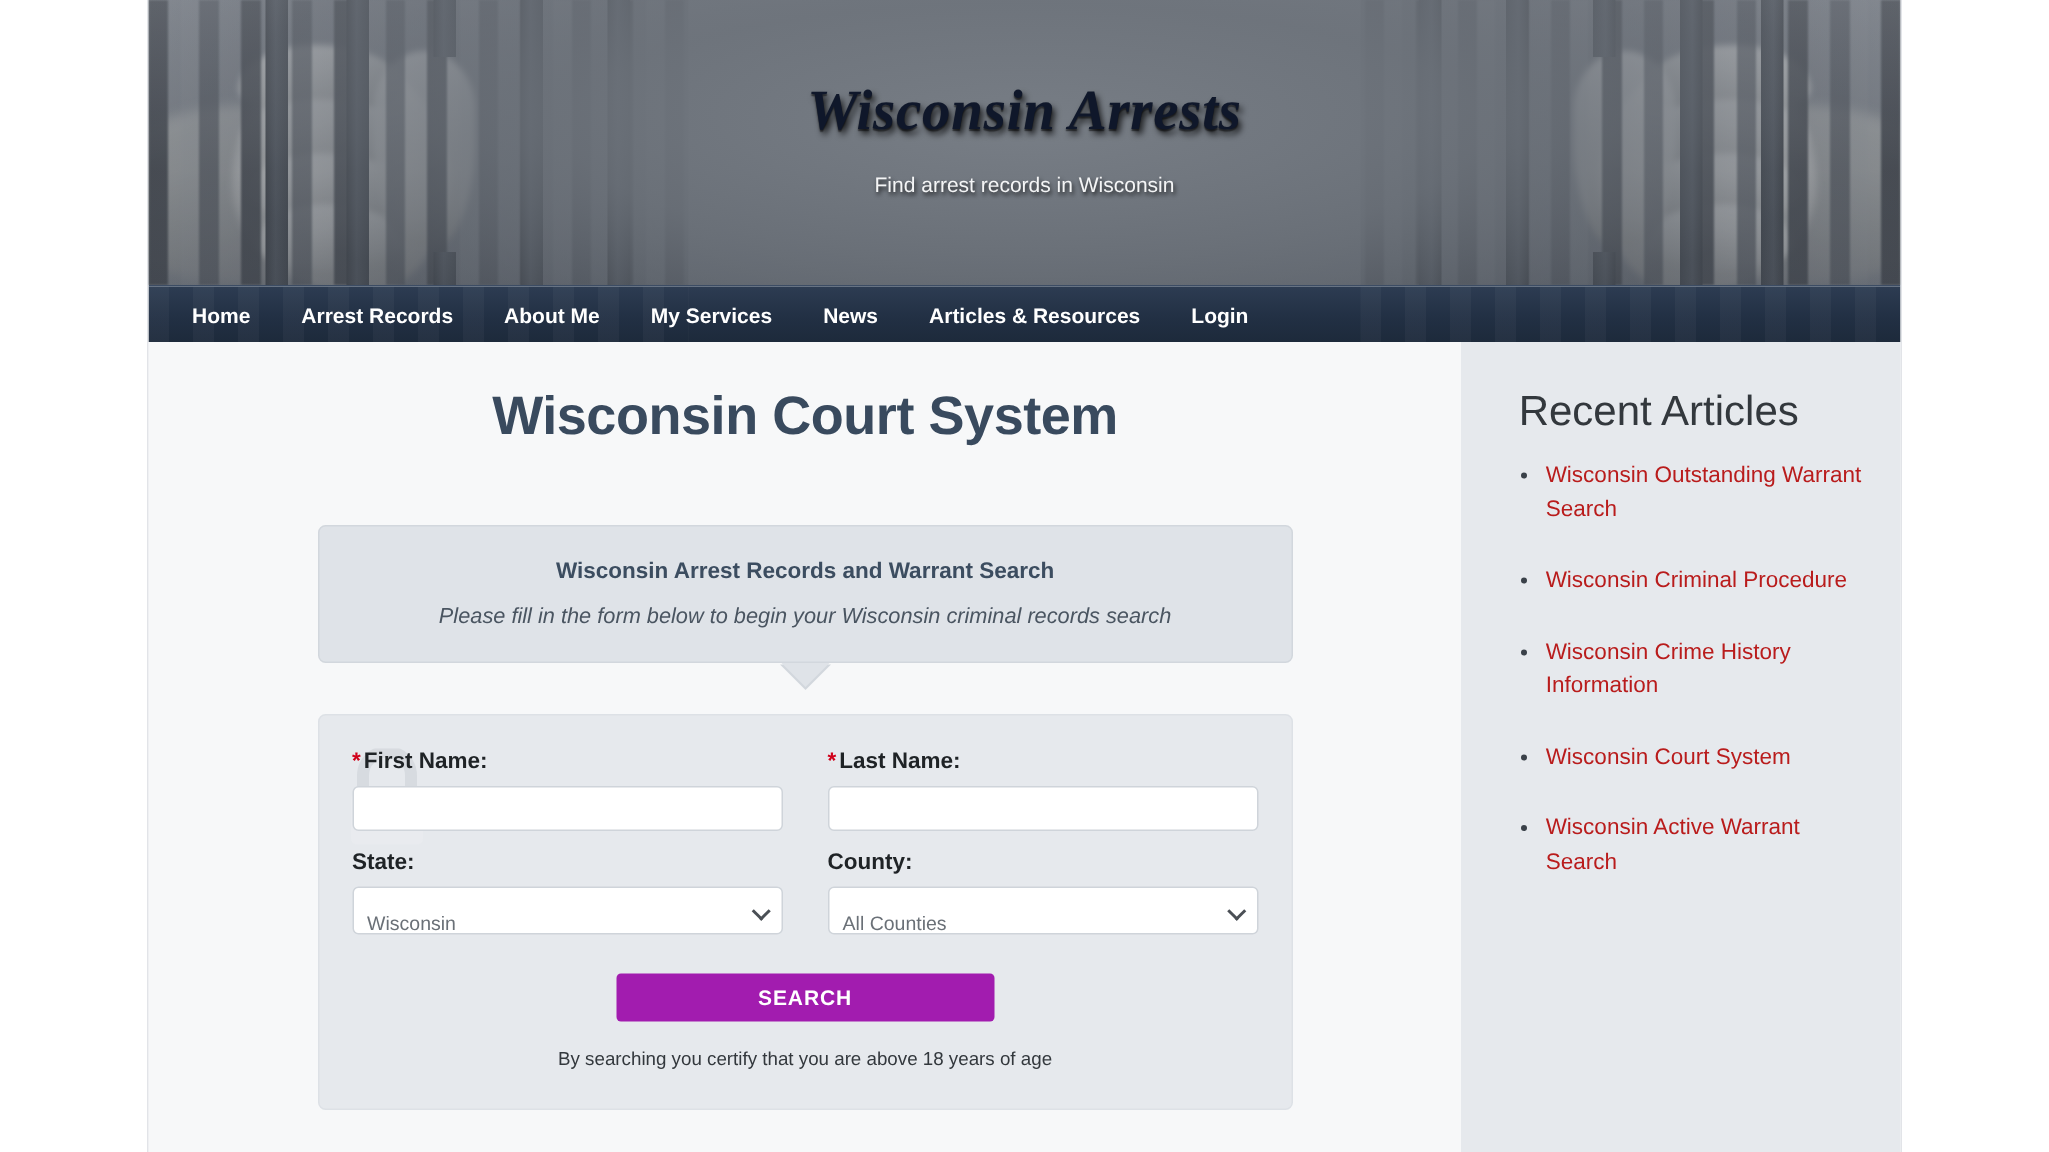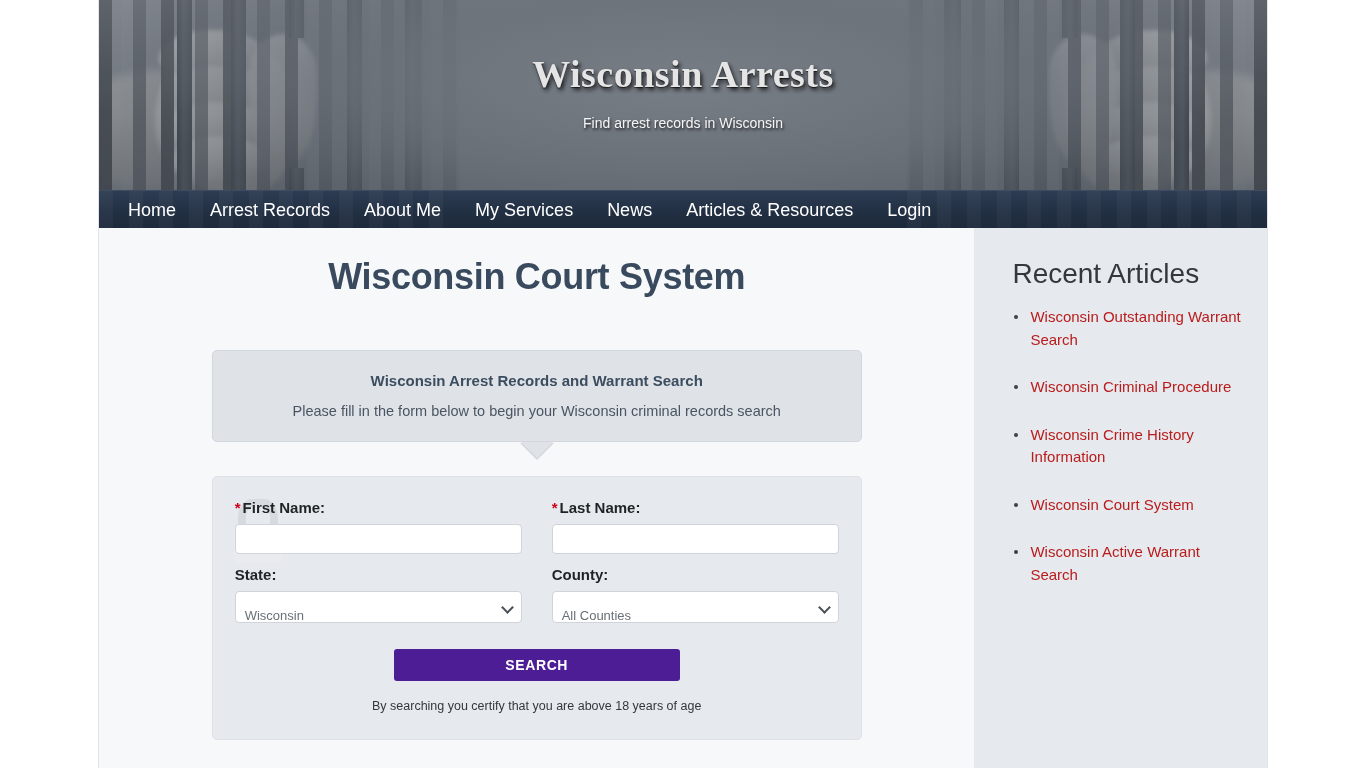--- a/index.html
+++ b/index.html
@@ -87,23 +87,24 @@
     position: absolute; left: 0; right: 0; top: 0; bottom: 0;
     background: linear-gradient(180deg, rgba(135,140,148,0.55) 0%, rgba(95,101,110,0.35) 60%, rgba(80,86,95,0.55) 100%);
   }
   #banner-text {
     position: absolute; left: 0; right: 0; top: 52px;
     text-align: center;
   }
   #site-title {
     margin: 0;
     font-family: "Liberation Serif", serif;
+    font-style: italic;
     font-weight: bold;
     font-size: 38px;
-    color: #e5e5e5;
+    color: #0f172a;
     letter-spacing: .5px;
     text-shadow: 2px 3px 4px rgba(0,0,0,.75), 0 1px 1px rgba(0,0,0,.6);
   }
   #site-tagline {
     margin: 19px 0 0 0;
     font-family: "Liberation Sans", sans-serif;
     font-size: 14px;
     color: #f4f5f6;
     text-shadow: 1px 2px 3px rgba(0,0,0,.75);
   }
@@ -131,22 +132,22 @@
     content:"";
     position:absolute; right:0; top:0; bottom:0; width: 360px;
     background: repeating-linear-gradient(90deg,
        rgba(255,255,255,0.035) 0px, rgba(255,255,255,0.035) 14px,
        rgba(255,255,255,0.0) 14px, rgba(255,255,255,0.0) 30px);
     pointer-events:none;
   }
   .nav-item {
     position: relative;
     color: #ffffff;
-    font-size: 18px;
-    font-weight: normal;
+    font-size: 14px;
+    font-weight: bold;
     padding: 0 17px;
     line-height: 38px;
     text-decoration: none;
     white-space: nowrap;
     z-index: 2;
   }
 
   
   #body-row {
     display: flex;
@@ -188,20 +189,21 @@
   }
   #callout-title {
     margin: 0;
     font-size: 15px;
     font-weight: bold;
     color: #3c4d60;
   }
   #callout-sub {
     margin: 14px 0 0 0;
     font-size: 14.5px;
+    font-style: italic;
     color: #4a5561;
   }
   .callout-arrow {
     position: absolute;
     left: 50%;
     bottom: -16px;
     margin-left: -16px;
     width: 0; height: 0;
     border-left: 16px solid transparent;
     border-right: 16px solid transparent;
@@ -287,24 +289,24 @@
     position: absolute;
     right: 10px; top: 12px;
     width: 9px; height: 9px;
     border-right: 2px solid #4a4f55;
     border-bottom: 2px solid #4a4f55;
     transform: rotate(45deg);
     pointer-events: none;
   }
   #search-button {
     display: block;
-    width: 286px;
+    width: 252px;
     height: 32px;
     margin: 26px auto 0 auto;
-    background: #4c1d95;
+    background: #a21caf;
     border: none;
     border-radius: 3px;
     color: #ffffff;
     font-size: 14px;
     font-weight: bold;
     letter-spacing: .6px;
     cursor: pointer;
     font-family: "Liberation Sans", sans-serif;
     position: relative; z-index: 2;
   }

